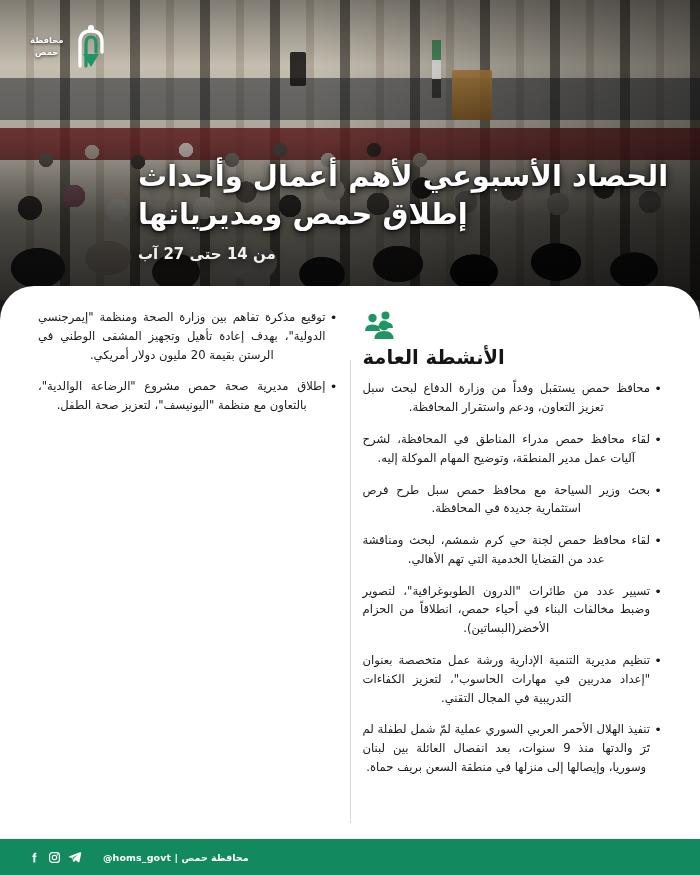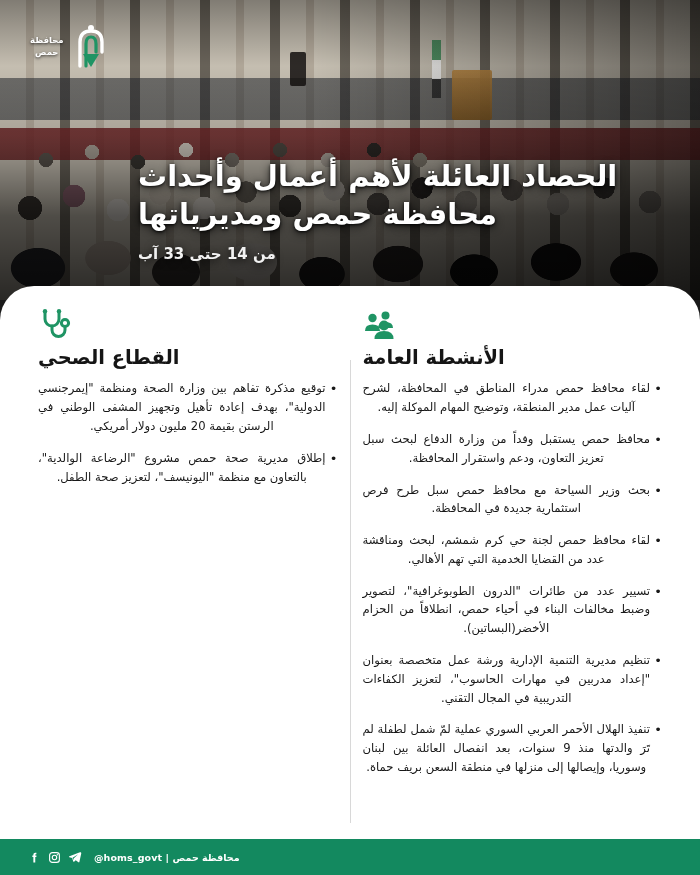--- a/index.html
+++ b/index.html
@@ -242,20 +242,21 @@
   .footer {
     position: absolute;
     left: 0;
     bottom: 0;
     width: 700px;
     height: 36px;
     background: #13895f;
     display: flex;
     align-items: center;
     padding: 0 28px;
+    gap: 9px;
     z-index: 8;
     direction: ltr;
   }
   .social {
     display: flex;
     align-items: center;
     gap: 7px;
   }
   .social svg { display: block; }
   .footer-handle {
@@ -287,63 +288,53 @@
         <path d="M13 32 L29 32 L21 45 Z" fill="#1f9464"></path>
         <circle cx="21" cy="6" r="3" fill="#ffffff"></circle>
       </svg>
       <div class="logo-text">
         <div>محافظة</div>
         <div>حمص</div>
       </div>
     </div>
 
     <div class="hero-title-wrap">
-      <div class="hero-title">الحصاد العائلة لأهم أعمال وأحداث محافظة حمص ومديرياتها</div>
-      <div class="hero-sub">من 14 حتى 33 آب</div>
+      <div class="hero-title">الحصاد الأسبوعي لأهم أعمال وأحداث إطلاق حمص ومديرياتها</div>
+      <div class="hero-sub">من 14 حتى 27 آب</div>
     </div>
   </div>
 
   <div class="card">
 
     <div class="col">
       <div class="col-head">
         <svg class="col-icon" viewBox="0 0 34 34" aria-hidden="true">
           <circle cx="22.5" cy="7.5" r="4" fill="#1f9464"></circle>
           <path d="M15 20 q0 -6 7.5 -6 q7.5 0 7.5 6 z" fill="#1f9464"></path>
           <circle cx="9.5" cy="10" r="4.2" fill="#1f9464"></circle>
           <path d="M2 23 q0 -6.4 7.5 -6.4 q7.5 0 7.5 6.4 z" fill="#1f9464"></path>
           <circle cx="21" cy="17.5" r="5" fill="#1f9464"></circle>
           <path d="M11.5 31 q0 -8 9.5 -8 q9.5 0 9.5 8 z" fill="#1f9464"></path>
         </svg>
         <div class="col-title">الأنشطة العامة</div>
       </div>
       <ul class="bullets">
+        <li>محافظ حمص يستقبل وفداً من وزارة الدفاع لبحث سبل تعزيز التعاون، ودعم واستقرار المحافظة.</li>
         <li>لقاء محافظ حمص مدراء المناطق في المحافظة، لشرح آليات عمل مدير المنطقة، وتوضيح المهام الموكلة إليه.</li>
-        <li>محافظ حمص يستقبل وفداً من وزارة الدفاع لبحث سبل تعزيز التعاون، ودعم واستقرار المحافظة.</li>
         <li>بحث وزير السياحة مع محافظ حمص سبل طرح فرص استثمارية جديدة في المحافظة.</li>
         <li>لقاء محافظ حمص لجنة حي كرم شمشم، لبحث ومناقشة عدد من القضايا الخدمية التي تهم الأهالي.</li>
         <li>تسيير عدد من طائرات "الدرون الطوبوغرافية"، لتصوير وضبط مخالفات البناء في أحياء حمص، انطلاقاً من الحزام الأخضر(البساتين).</li>
         <li>تنظيم مديرية التنمية الإدارية ورشة عمل متخصصة بعنوان "إعداد مدربين في مهارات الحاسوب"، لتعزيز الكفاءات التدريبية في المجال التقني.</li>
         <li>تنفيذ الهلال الأحمر العربي السوري عملية لمّ شمل لطفلة لم تَرَ والدتها منذ 9 سنوات، بعد انفصال العائلة بين لبنان وسوريا، وإيصالها إلى منزلها في منطقة السعن بريف حماة.</li>
       </ul>
     </div>
 
     <div class="col-divider"></div>
 
     <div class="col">
-      <div class="col-head">
-        <svg class="col-icon" viewBox="0 0 34 34" aria-hidden="true">
-          <path d="M7 4 v7 a7 7 0 0 0 14 0 V4" fill="none" stroke="#1f9464" stroke-width="3" stroke-linecap="round"></path>
-          <path d="M14 18 v4 a6.5 6.5 0 0 0 13 0 v-2.5" fill="none" stroke="#1f9464" stroke-width="3" stroke-linecap="round"></path>
-          <circle cx="27" cy="15" r="3.6" fill="none" stroke="#1f9464" stroke-width="3"></circle>
-          <circle cx="7" cy="3.2" r="2.2" fill="#1f9464"></circle>
-          <circle cx="21" cy="3.2" r="2.2" fill="#1f9464"></circle>
-        </svg>
-        <div class="col-title">القطاع الصحي</div>
-      </div>
       <ul class="bullets">
         <li>توقيع مذكرة تفاهم بين وزارة الصحة ومنظمة "إيمرجنسي الدولية"، بهدف إعادة تأهيل وتجهيز المشفى الوطني في الرستن بقيمة 20 مليون دولار أمريكي.</li>
         <li>إطلاق مديرية صحة حمص مشروع "الرضاعة الوالدية"، بالتعاون مع منظمة "اليونيسف"، لتعزيز صحة الطفل.</li>
       </ul>
     </div>
 
   </div>
 
   <div class="footer">
     <div class="social">

